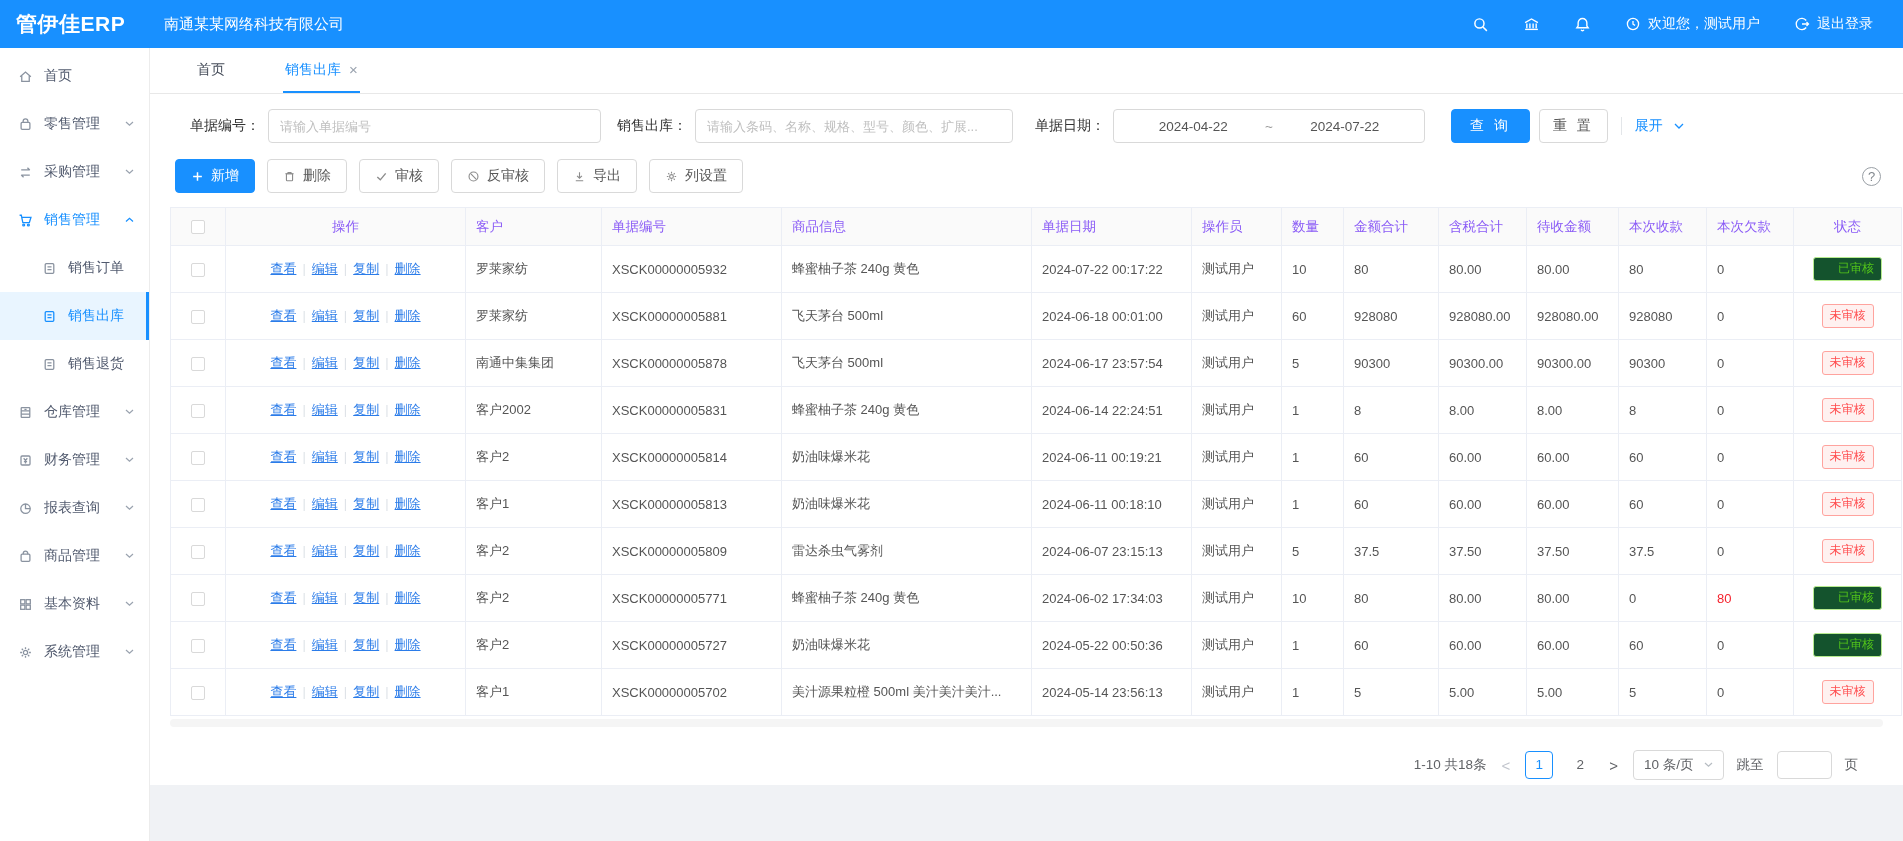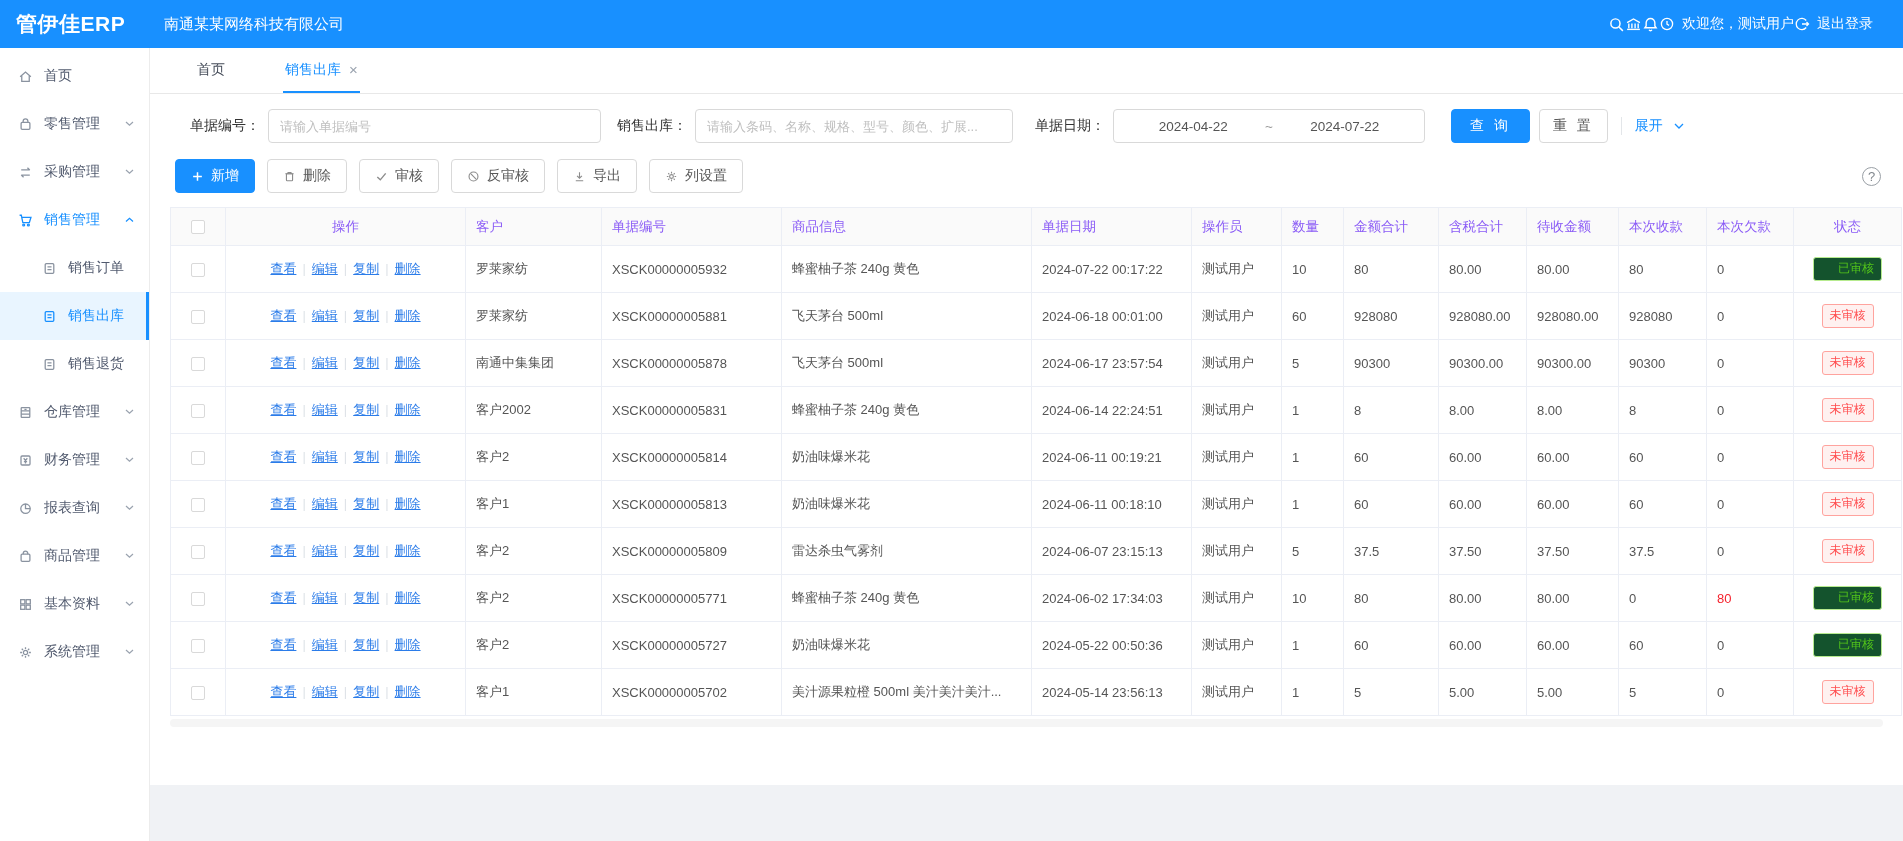--- a/index.html
+++ b/index.html
@@ -7,21 +7,21 @@
   html,body { margin:0; padding:0; }
   body {
     width:1903px; height:841px; overflow:hidden;
     font-family:"Liberation Sans","DejaVu Sans",sans-serif;
     background:#f0f2f5; color:#333; font-size:14px;
   }
   
   .topbar { height:48px; background:#1890ff; display:flex; align-items:center; color:#fff; }
   .logo { width:150px; padding-left:16px; font-size:21px; font-weight:bold; letter-spacing:.5px; white-space:nowrap; cursor:pointer; }
   .company { margin-left:14px; font-size:15px; }
-  .topbar-right { margin-left:auto; display:flex; align-items:center; padding-right:30px; font-size:14px; }
+  .topbar-right { margin-left:auto; display:flex; align-items:center; gap:34px; padding-right:30px; font-size:14px; }
   .tb-ico { display:flex; align-items:center; cursor:pointer; }
   .tb-group { display:flex; align-items:center; gap:7px; cursor:pointer; white-space:nowrap; }
   .topbar svg { display:block; }
   
   .main { display:flex; height:793px; }
   .sidebar { width:150px; background:#fff; border-right:1px solid #ececec; padding-top:4px; flex:none; }
   .side-item { height:48px; display:flex; align-items:center; padding:0 12px 0 18px; color:#515a6e; cursor:pointer; border-right:3px solid transparent; }
   .side-item .s-icon { width:16px; height:16px; margin-right:10px; color:#8a93a0; display:flex; align-items:center; flex:none; }
   .side-item .chev { margin-left:auto; color:#9aa3af; display:flex; }
   .side-item.sub { padding-left:42px; }
@@ -570,17 +570,35 @@
                 <td>5.00</td>
                 <td>5.00</td>
                 <td>5</td>
                 <td>0</td>
                 <td class="c-center"><span class="badge pending">未审核</span></td>
               </tr>
             </tbody>
         </table>
         <div class="hscroll"></div>
 
+        <div class="pagination">
+          <span>1-10 共18条</span>
+          <span class="pg-arrow disabled">&lt;</span>
+          <span class="pg-num current">1</span>
+          <span class="pg-num">2</span>
+          <span class="pg-arrow">&gt;</span>
+          <span class="pg-size">
+            <span>10 条/页</span>
+            <span class="chev">
+                <svg width="9" height="6" viewBox="0 0 9 6" fill="none" stroke="currentColor" stroke-width="1.2">
+                  <polyline points="1,1 4.5,4.3 8,1"></polyline>
+                </svg>
+              </span>
+          </span>
+          <span>跳至</span>
+          <input class="pg-jump" style="">
+          <span>页</span>
+        </div>
 
       </div>
     </section>
   </div>
 </div>
 
 </body></html>

